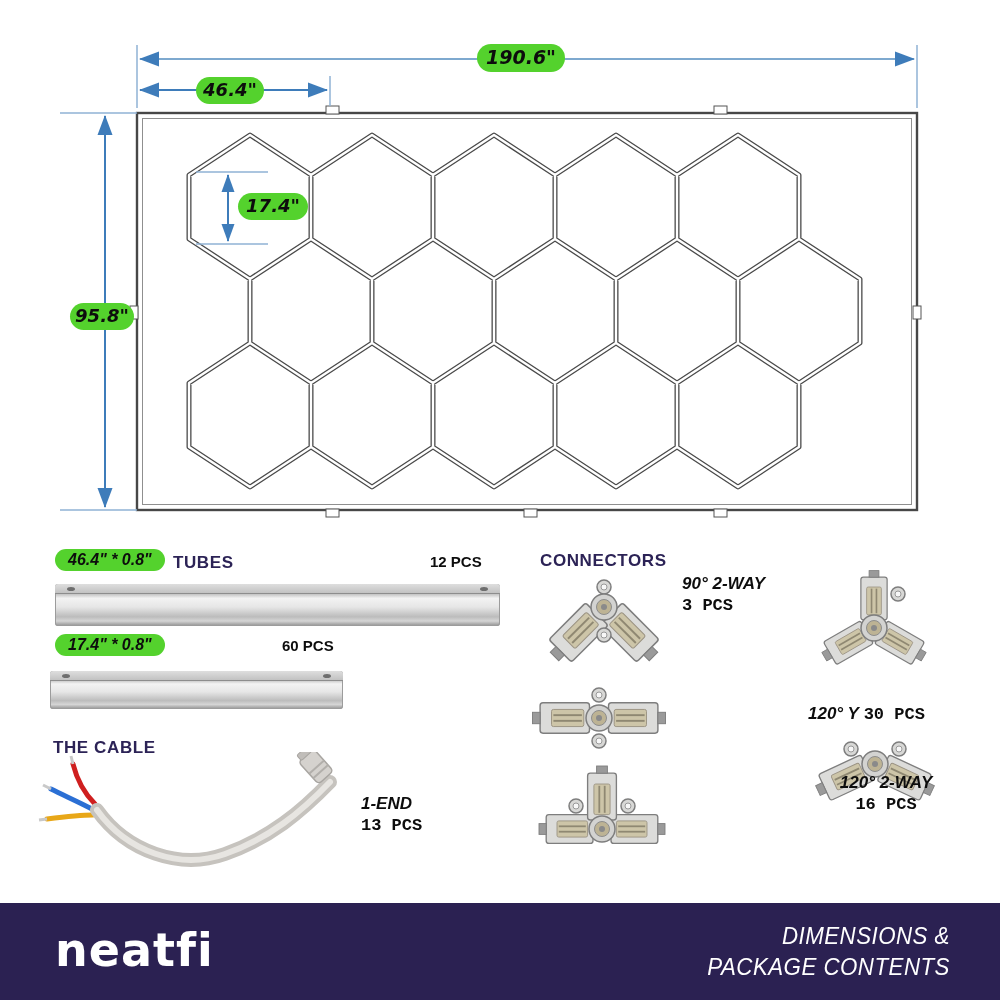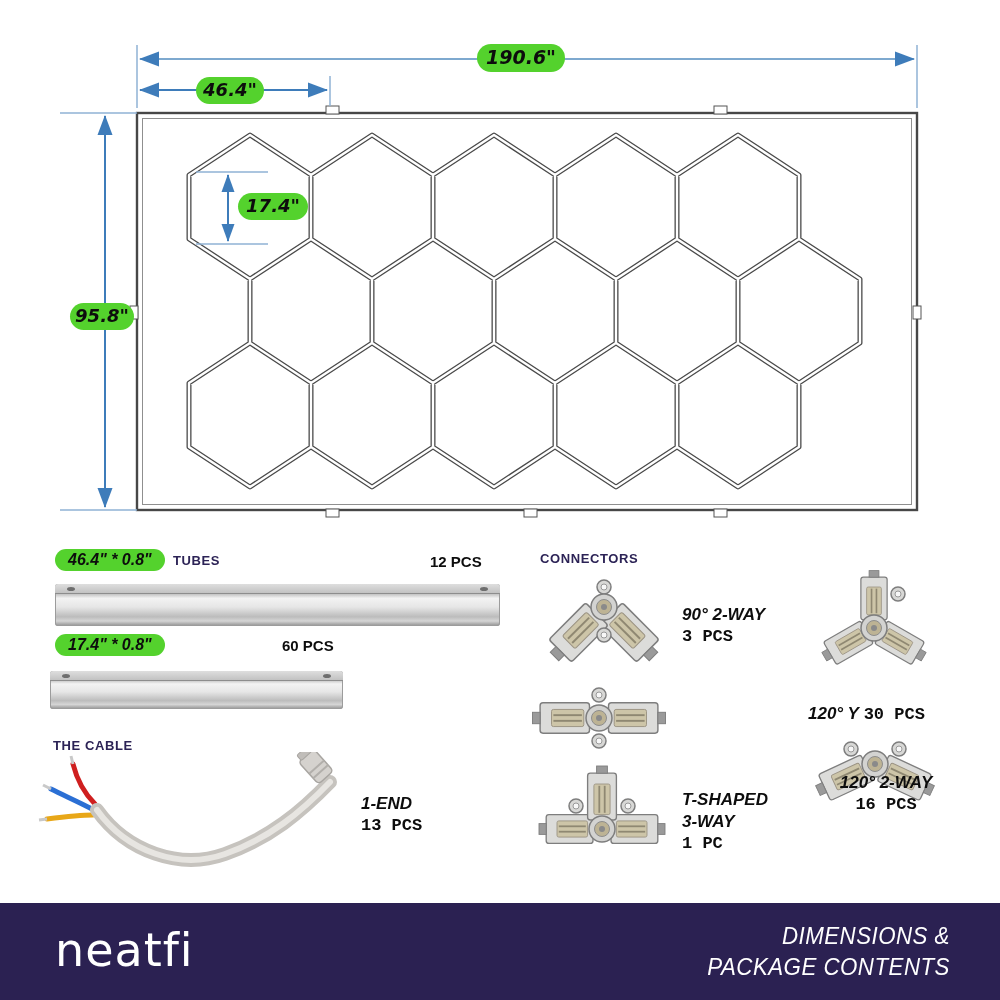--- a/index.html
+++ b/index.html
@@ -1,35 +1,35 @@
 <!DOCTYPE html>
 <html><head>
 <meta charset="utf-8">
 <style>
   html,body{margin:0;padding:0;background:#fff;}
   #page{position:relative;width:1000px;height:1000px;background:#fff;overflow:hidden;
         font-family:"Liberation Sans",sans-serif;color:#111;}
   .abs{position:absolute;}
   .pill{display:inline-block;background:#54d22d;border-radius:14px;padding:2px 13px;
         font-weight:bold;font-style:italic;font-size:16px;color:#0d0d0d;white-space:nowrap;}
-  .h{color:#2c2356;font-weight:800;font-size:13px;letter-spacing:.6px;white-space:nowrap;}
+  .h{color:#2c2356;font-weight:800;font-size:17px;letter-spacing:.6px;white-space:nowrap;}
   .qty{font-weight:bold;font-size:15px;color:#0d0d0d;white-space:nowrap;}
   .clabel{font-size:17px;line-height:22px;font-weight:bold;color:#0d0d0d;white-space:nowrap;}
   .clabel .nm{font-style:italic;display:block;}
   .clabel .qt{display:block;font-family:Liberation Mono, monospace;}
   .tube{position:absolute;border-radius:3px;
         background:linear-gradient(180deg,#ececec 0%,#cfcfcf 10%,#b0b0b0 20%,#f3f3f3 34%,#e6e6e6 55%,#bcbcbc 78%,#d5d5d5 88%,#909090 100%);
         box-shadow:inset 0 0 0 1px #9c9c9c;}
   .tube .topface{position:absolute;left:0;right:0;top:0;height:9px;border-radius:3px 3px 0 0;
         background:linear-gradient(#dedede,#c2c2c2);border-bottom:1px solid #8d8d8d;}
   .tube .hole{position:absolute;top:3px;width:8px;height:4px;border-radius:50%;background:#6e6e6e;}
   .tube .hole.l{left:12px;} .tube .hole.r{right:12px;}
   #footer{position:absolute;left:0;top:903px;width:1000px;height:97px;background:#2b2152;}
   #brand{position:absolute;left:55px;top:50%;transform:translateY(-54%);color:#fff;
-         font-weight:normal;font-size:46px;letter-spacing:1px;font-family:"DejaVu Sans",sans-serif;}
+         font-weight:bold;font-size:46px;letter-spacing:1px;font-family:"DejaVu Sans",sans-serif;}
   #ftitle{position:absolute;right:50px;top:17px;text-align:right;color:#fff;
           font-style:italic;font-size:24px;line-height:31px;letter-spacing:.5px;
           transform:scaleX(.93);transform-origin:100% 0;white-space:nowrap;}
   svg text.dim{font-family:"DejaVu Sans",sans-serif;font-weight:bold;font-style:italic;fill:#0d0d0d;}
 </style>
 </head>
 <body>
 
 <div id="page">
 
@@ -167,21 +167,21 @@
 
   <span class="abs h" style="left:540px;top:551px">CONNECTORS</span>
 
   <svg class="abs" style="left:542px;top:577px" width="124" height="96" viewBox="0 0 124 96">
     <use href="#arm" transform="translate(62,30) rotate(45)"></use>
     <use href="#arm" transform="translate(62,30) rotate(135)"></use>
     <use href="#ear" transform="translate(62,10)"></use>
     <use href="#ear" transform="translate(62,58)"></use>
     <use href="#hub" transform="translate(62,30)"></use>
   </svg>
-  <div class="abs clabel" style="left:682px;top:604px">
+  <div class="abs clabel" style="left:682px;top:573px">
     <span class="nm">90° 2-WAY</span>
     <span class="qt">3 PCS</span>
   </div>
 
   <svg class="abs" style="left:812px;top:566px" width="124" height="114" viewBox="0 0 124 114">
     <use href="#arm" transform="translate(62,62) rotate(-90) scale(0.82)"></use>
     <use href="#arm" transform="translate(62,62) rotate(30) scale(0.82)"></use>
     <use href="#arm" transform="translate(62,62) rotate(150) scale(0.82)"></use>
     <use href="#ear" transform="translate(86,28)"></use>
     <use href="#hub" transform="translate(62,62)"></use>
@@ -200,25 +200,20 @@
   </svg>
 
   <svg class="abs" style="left:535px;top:762px" width="135" height="103" viewBox="0 0 135 103">
     <use href="#arm" transform="translate(67,67) rotate(0) scale(0.9)"></use>
     <use href="#arm" transform="translate(67,67) rotate(180) scale(0.9)"></use>
     <use href="#arm" transform="translate(67,67) rotate(-90) scale(0.9)"></use>
     <use href="#ear" transform="translate(41,44)"></use>
     <use href="#ear" transform="translate(93,44)"></use>
     <use href="#hub" transform="translate(67,67)"></use>
   </svg>
-  <div class="abs clabel" style="left:682px;top:789px">
-    <span class="nm">T-SHAPED</span>
-    <span class="nm">3-WAY</span>
-    <span class="qt">1 PC</span>
-  </div>
 
   <svg class="abs" style="left:812px;top:738px" width="126" height="78" viewBox="0 0 126 78">
     <use href="#arm" transform="translate(63,26) rotate(25) scale(0.9)"></use>
     <use href="#arm" transform="translate(63,26) rotate(155) scale(0.9)"></use>
     <use href="#ear" transform="translate(39,11)"></use>
     <use href="#ear" transform="translate(87,11)"></use>
     <use href="#hub" transform="translate(63,26)"></use>
   </svg>
   <div class="abs clabel" style="left:800px;top:772px;width:172px;text-align:center">
     <span class="nm">120° 2-WAY</span>

